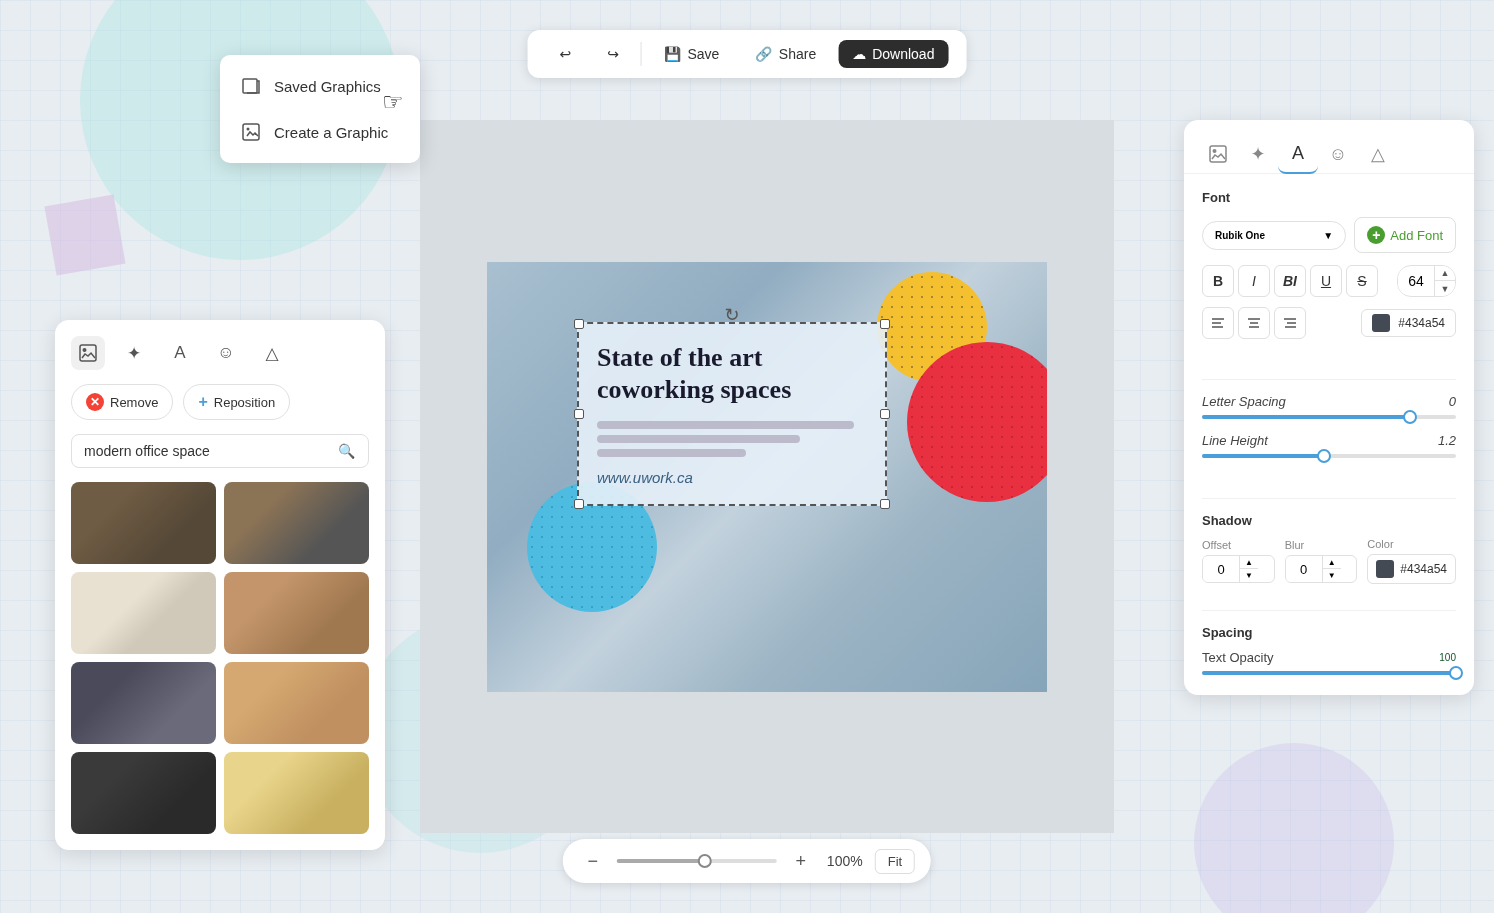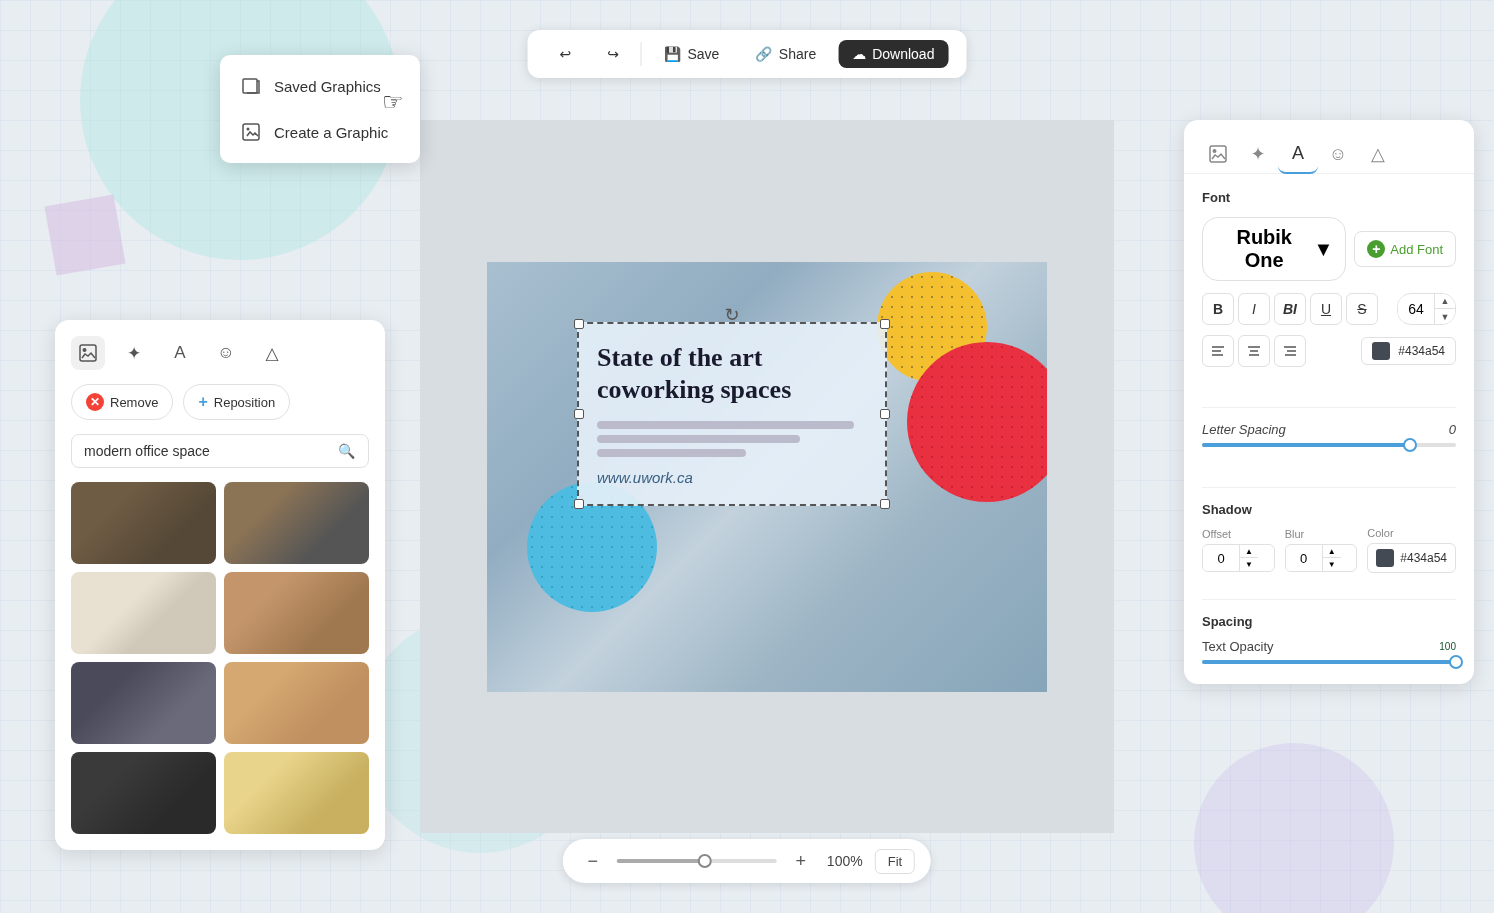--- a/index.html
+++ b/index.html
@@ -510,21 +510,21 @@
     }
     .font-dropdown {
       flex: 1;
       display: flex;
       align-items: center;
       justify-content: space-between;
       border: 1.5px solid #e0e0e0;
       border-radius: 16px;
       padding: 8px 12px;
       cursor: pointer;
-      font-size: 20px;
+      font-size: 10px;
       font-weight: 700;
       text-align: center;
     }
     .add-font-btn {
       display: flex;
       align-items: center;
       gap: 5px;
       padding: 8px 12px;
       border: 1.5px solid #e0e0e0;
       border-radius: 8px;
@@ -1051,20 +1051,30 @@
       <div class="slider-header">
         <span class="slider-label">Letter Spacing</span>
         <span class="slider-value">0</span>
       </div>
       <div class="slider-track">
         <div class="slider-fill-letter"></div>
         <div class="slider-thumb"></div>
       </div>
     </div>
 
+    <div class="slider-control">
+      <div class="slider-header">
+        <span class="slider-label">Line Height</span>
+        <span class="slider-value">1.2</span>
+      </div>
+      <div class="slider-track">
+        <div class="slider-fill-line"></div>
+        <div class="slider-thumb-line"></div>
+      </div>
+    </div>
   </div>
 
   <div class="panel-divider"></div>
 
   <div class="panel-section shadow-section">
     <div class="shadow-header">Shadow</div>
     <div class="shadow-row">
       <div class="shadow-col">
         <div class="shadow-col-label">Offset</div>
         <div class="shadow-input-wrap">

